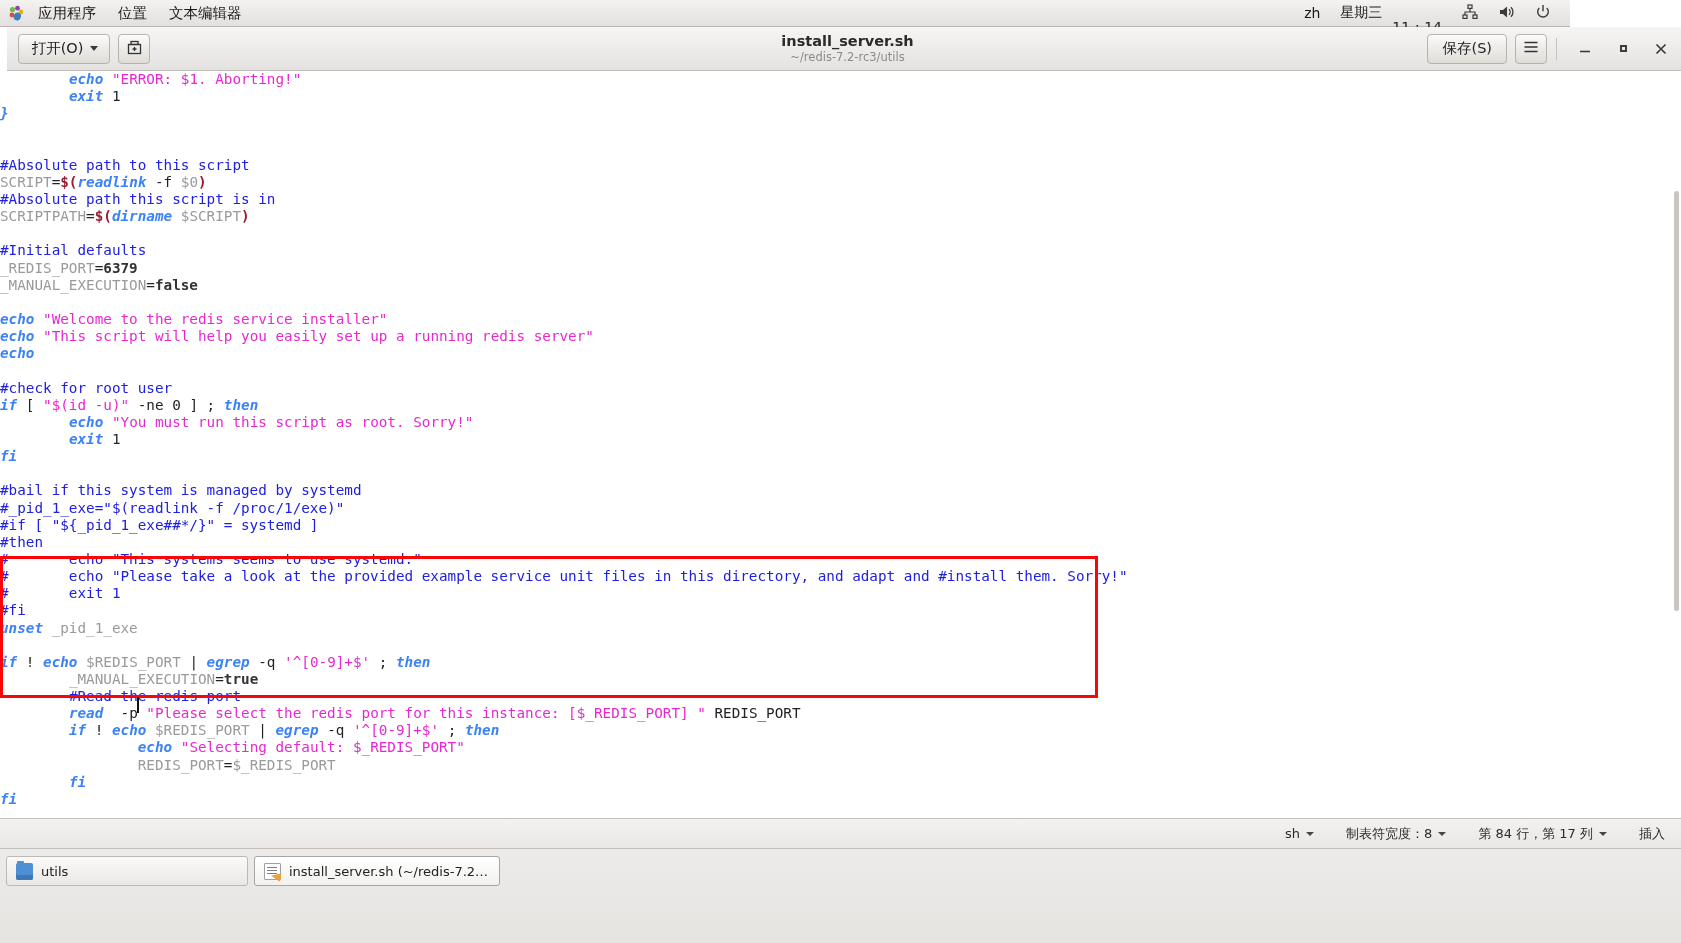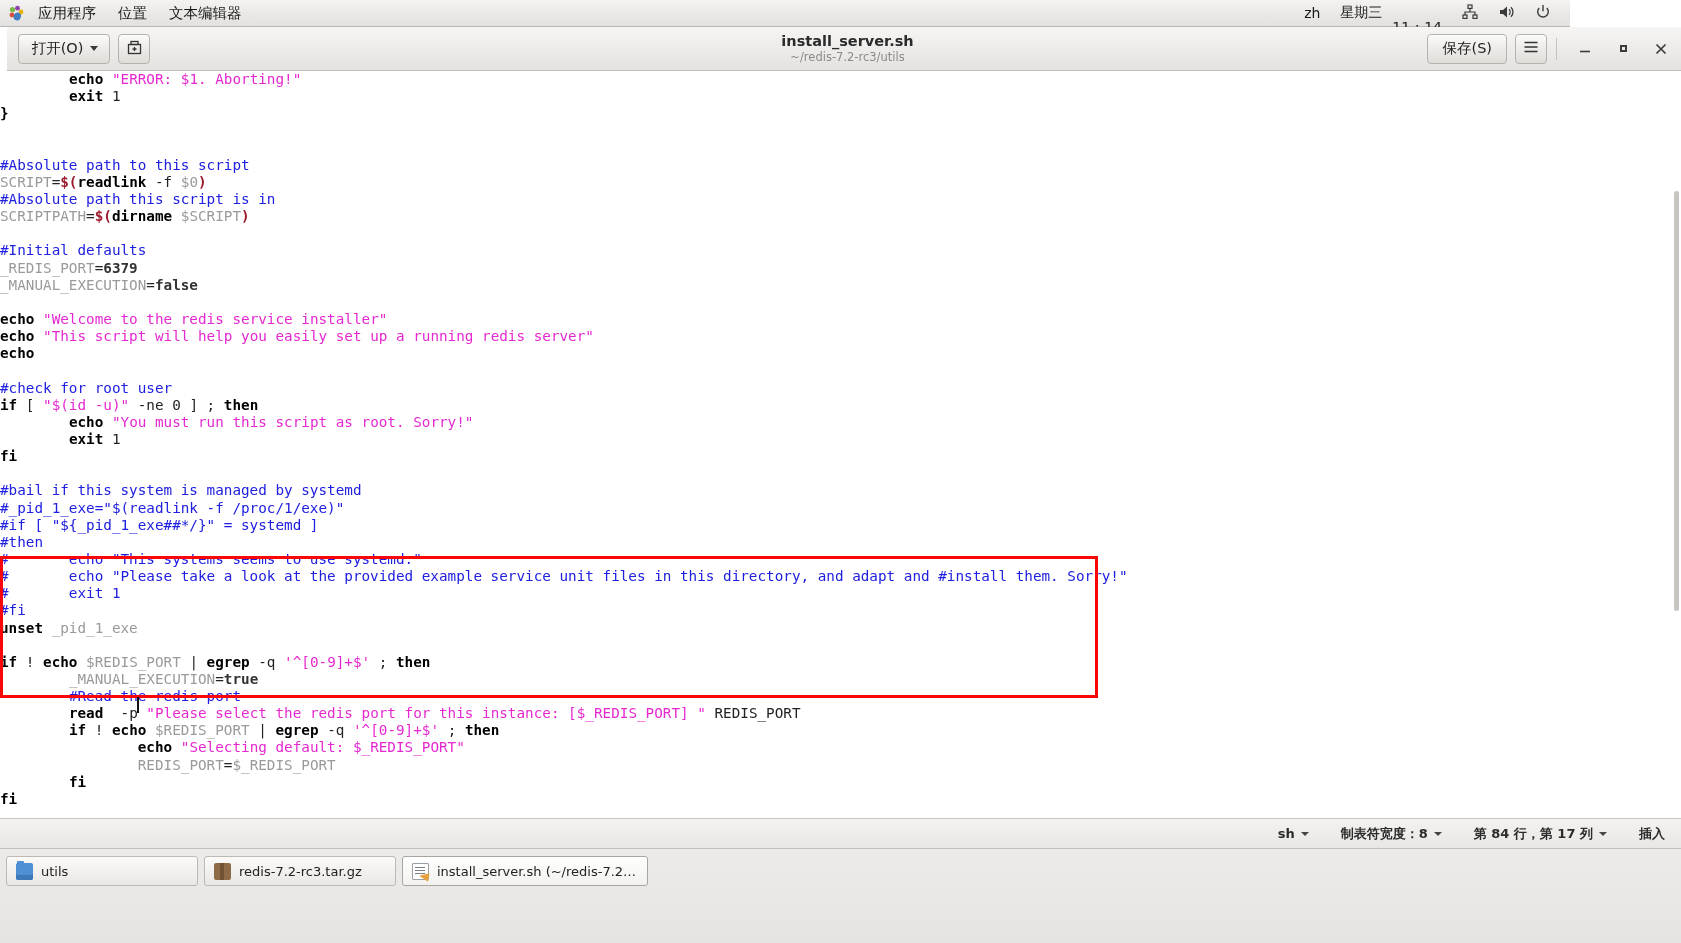--- a/index.html
+++ b/index.html
@@ -74,21 +74,21 @@
   #code {
     position: absolute; left: 0; top: 0;
     font-family: "DejaVu Sans Mono", "Liberation Mono", monospace;
     font-size: 14.3px;
     line-height: 17.15px;
     white-space: pre;
     color: #222;
     padding-left: 0px;
   }
   .ln { height: 17.15px; }
-  .kw   { color: #000000; font-weight: bold; }   
+  .kw   { color: #3b82f6; font-weight: bold; font-style: italic; }   
   .str  { color: #e628d0; }                       
   .cmt  { color: #2020e0; }                       
   .var  { color: #9a9a9a; }                       
   .num  { color: #333; font-weight: bold; }       
   .pln  { color: #222; }
   .dollar { color: #9c1b2e; font-weight: bold; }
 
   
   #annotation-box {
     position: absolute;
@@ -111,35 +111,35 @@
     position: absolute; left: 2px; top: 120px; width: 5px; height: 420px;
     background: #c9c6c2; border-radius: 3px;
   }
 
   
   #statusbar {
     position: absolute; left: 0; top: 818px; width: 1681px; height: 30px;
     background: linear-gradient(to bottom, #f3f2f0, #e9e7e5);
     border-top: 1px solid #c8c5c1;
     display: flex; align-items: center; justify-content: flex-end;
-    font-size: 13px; color: #2c2c2c; font-weight: bold;
+    font-size: 13px; color: #2c2c2c;
   }
   .sb-item { display: inline-flex; align-items: center; gap: 6px; padding: 0 16px; white-space: nowrap; }
   .sb-caret { width: 0; height: 0; border-left: 4px solid transparent; border-right: 4px solid transparent; border-top: 4.5px solid #454545; }
 
   
   #taskbar {
     position: absolute; left: 0; top: 848px; width: 1681px; height: 95px;
     background: linear-gradient(to bottom, #edebe9 0%, #e6e4e1 100%);
     border-top: 1px solid #c3c0bc;
   }
   #tasks { display: flex; align-items: center; gap: 6px; padding: 6px 6px 0 6px; height: 38px; }
   .task {
     display: flex; align-items: center; gap: 8px;
-    width: 192px; height: 30px; padding: 0 9px;
+    width: 242px; height: 30px; padding: 0 9px;
     background: linear-gradient(to bottom, #fbfaf9, #eae8e5);
     border: 1px solid #bcb9b5; border-radius: 3px;
     font-size: 13px; color: #222; overflow: hidden; white-space: nowrap;
   }
   .task.active {
     background: linear-gradient(to bottom, #ffffff, #f2f1ef);
     border-color: #a9a6a2;
   }
   .task .tlabel { overflow: hidden; text-overflow: ellipsis; }
 
@@ -280,23 +280,19 @@
   </span>
   <span class="sb-item">插入</span>
 </div>
 
 <div id="taskbar">
   <div id="tasks">
     <div class="task">
       <span class="ic ic-folder"></span>
       <span class="tlabel">utils</span>
     </div>
-    <div class="task">
-      <span class="ic ic-archive"></span>
-      <span class="tlabel">redis-7.2-rc3.tar.gz</span>
-    </div>
     <div class="task active" style="width:246px;">
       <span class="ic ic-text"></span>
       <span class="tlabel">install_server.sh (~/redis-7.2-rc3/ut···</span>
     </div>
   </div>
 
 </div>
 
 </body></html>

